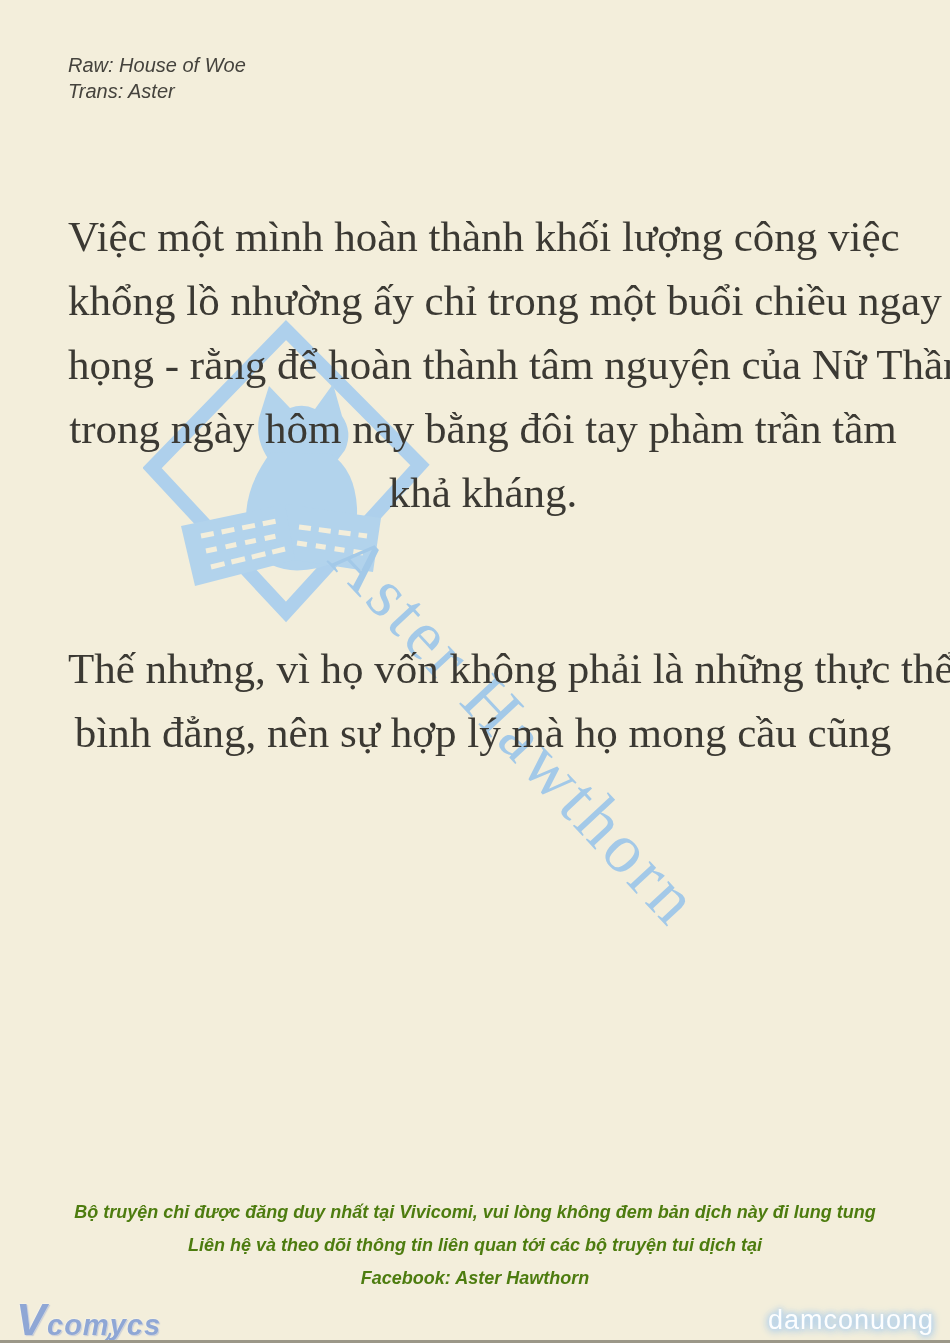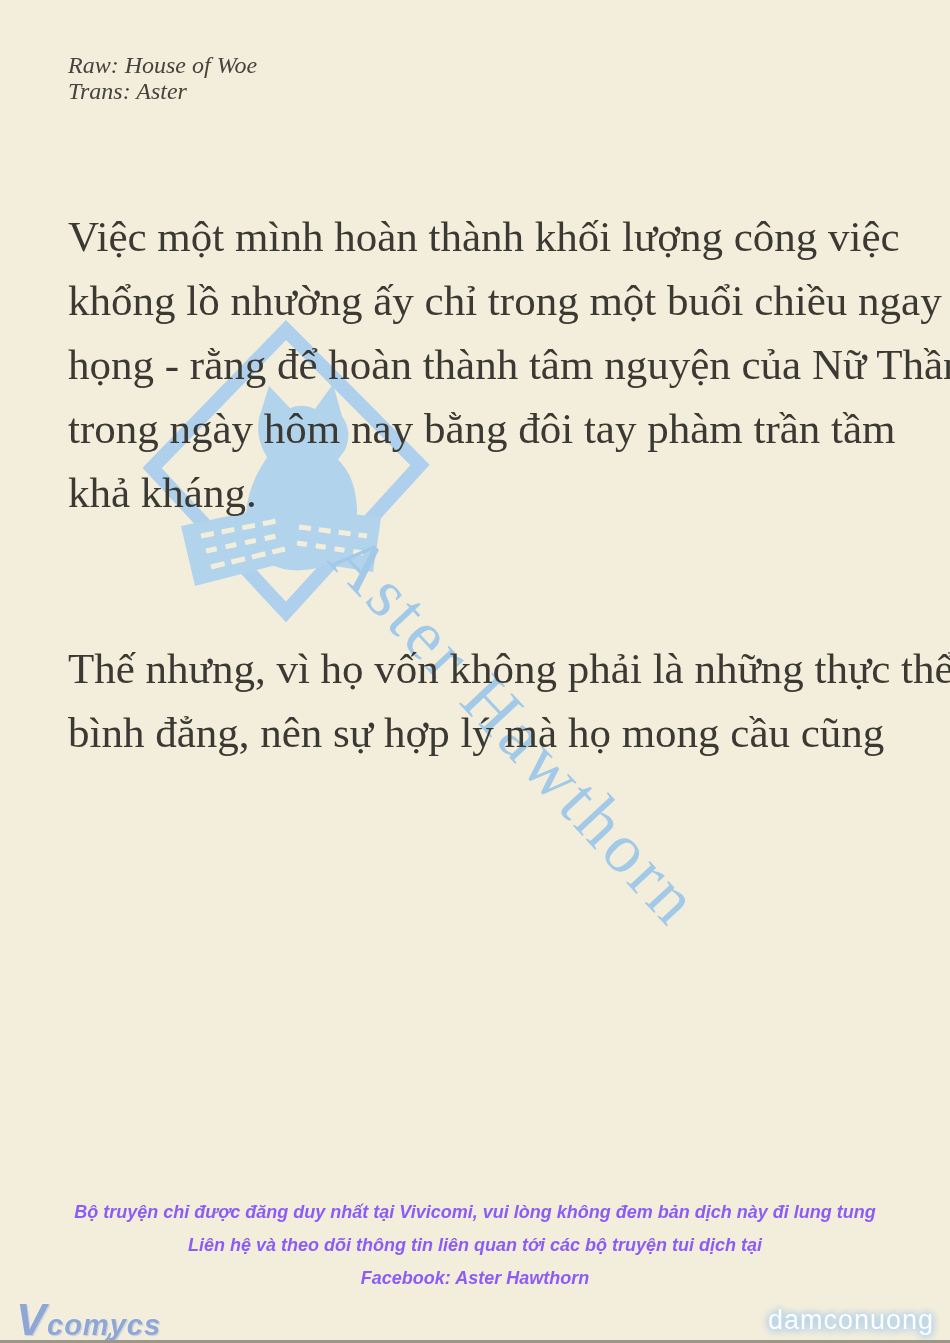--- a/index.html
+++ b/index.html
@@ -7,49 +7,49 @@
   body {
     position:relative;
     background:#f3eedb;
     overflow:hidden;
     font-family:"Liberation Serif", serif;
   }
 
   
   .credits {
     position:absolute; left:68px; top:52px; z-index:3;
-    font-family:Liberation Serif, serif;
-    font-style:italic; font-size:24px; line-height:26px;
+    font-family:Liberation Sans, sans-serif;
+    font-style:italic; font-size:20px; line-height:26px;
     color:#45433d;
   }
 
   
   .wm-logo { position:absolute; left:143px; top:320px; z-index:1; }
   .wm-text {
     position:absolute; left:372px; top:518px; z-index:1;
     font-family:"Liberation Serif", serif;
     font-size:70px; letter-spacing:4px; white-space:nowrap;
     color:#a3c9e8;
     transform-origin:0 0; transform:rotate(47deg);
   }
 
   
   .content { position:absolute; left:68px; top:205px; width:830px; z-index:2; }
-  .para { font-size:43px; line-height:64px; color:#3b3933; }
+  .para { font-size:43px; line-height:64px; color:#3b3933;text-align:center; }
   .para-gap { margin-top:112px; }
   .tline { white-space:nowrap; }
 
   
   .footer {
     position:absolute; left:0; top:1196px; width:950px; z-index:2;
     text-align:center;
     font-family:"Liberation Sans", sans-serif;
     font-weight:bold; font-style:italic;
     font-size:18px; line-height:33px;
-    color:#8b5cf6;
+    color:#4d7c0f;
   }
 
   
   .brand-left { position:absolute; left:16px; top:1294px; z-index:3; }
   .vcomycs {
     display:block;
     font-family:"Liberation Sans", sans-serif;
     font-style:italic; font-weight:bold;
     font-size:29px; letter-spacing:1px;
     color:#8fa7d5;

